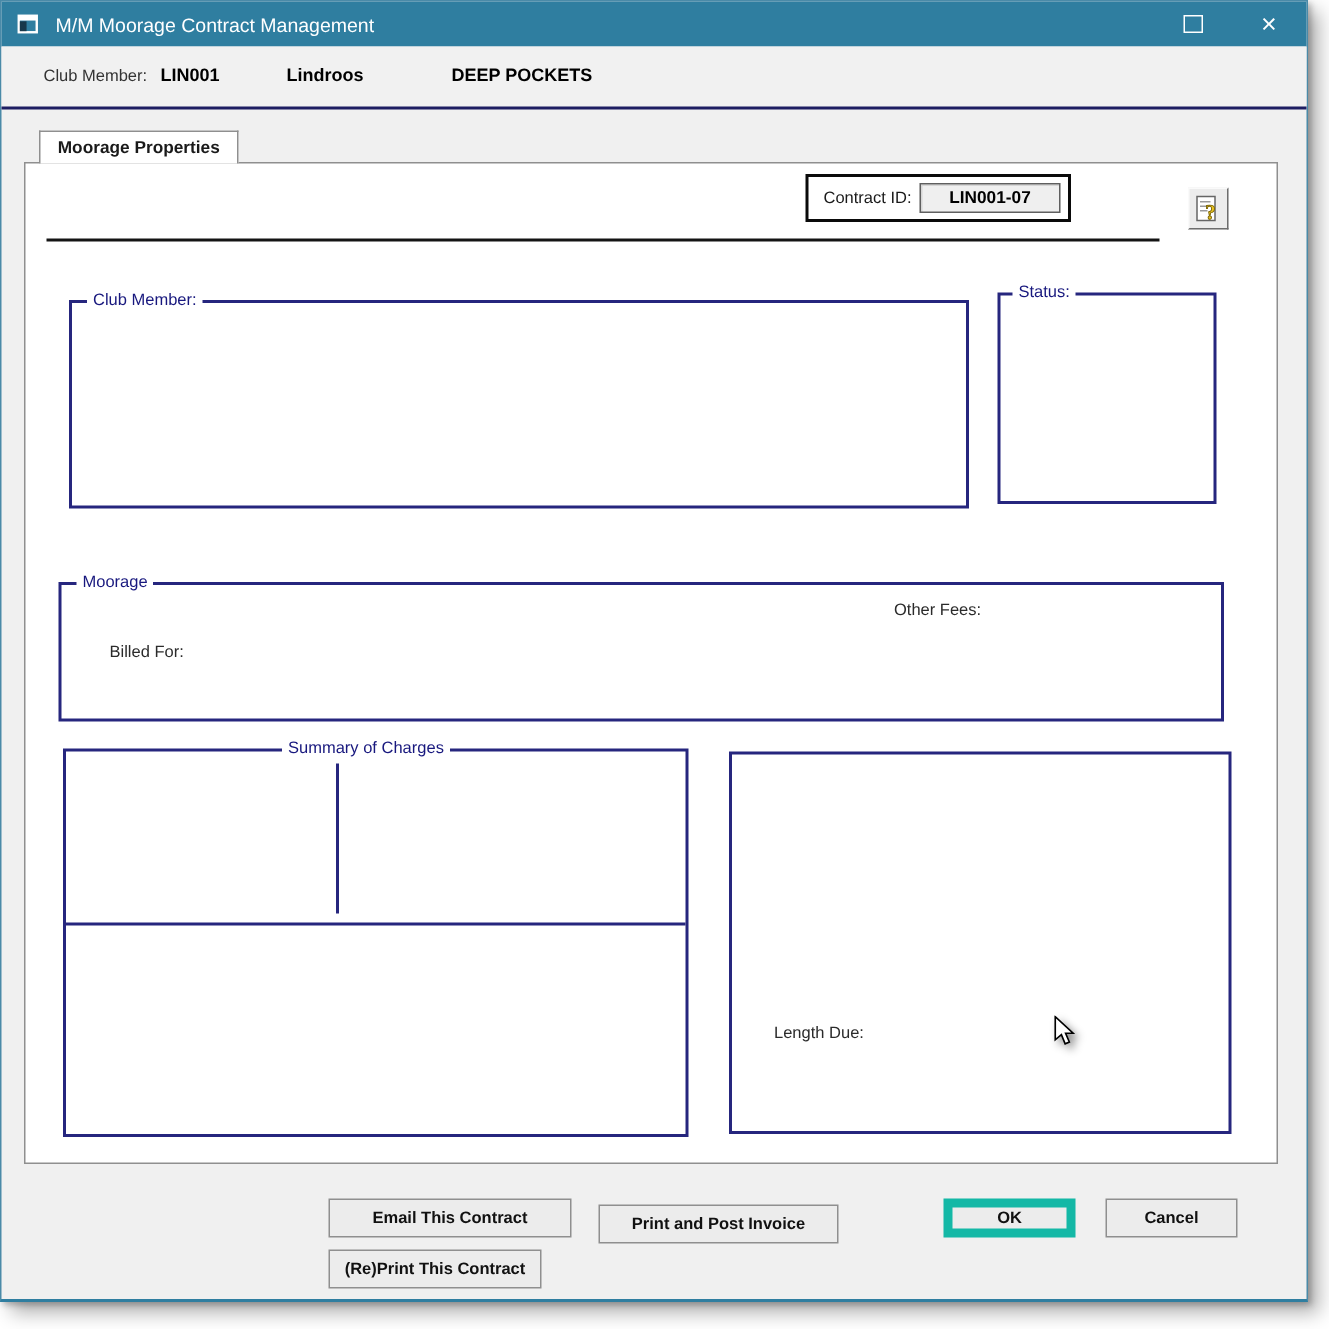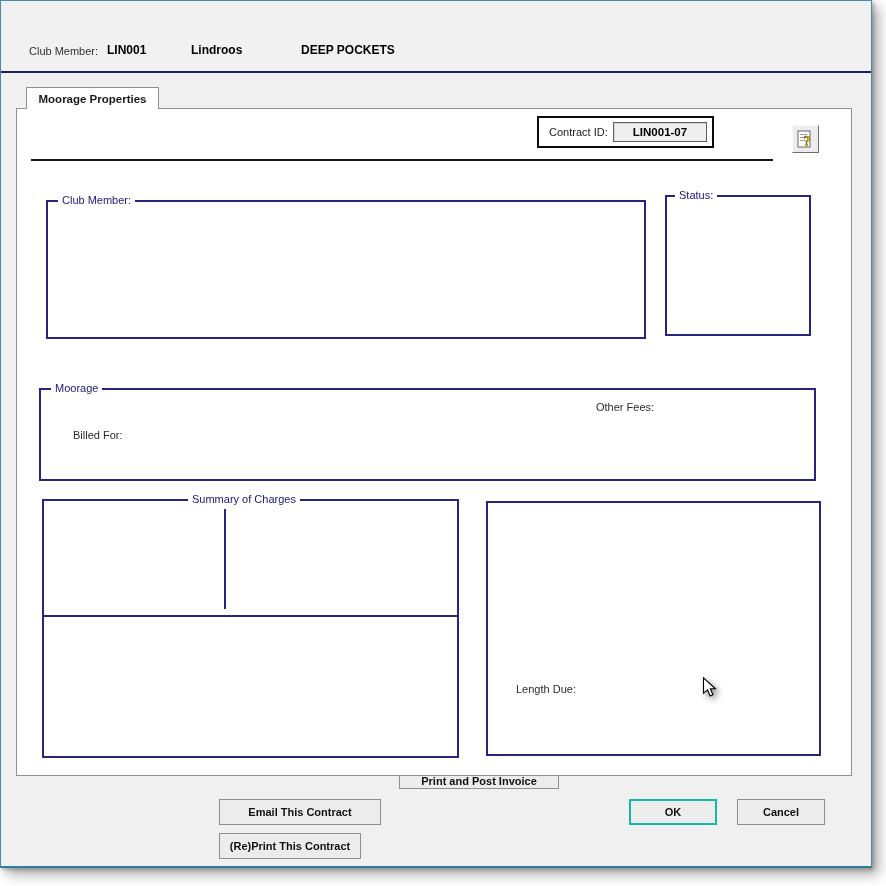--- a/index.html
+++ b/index.html
@@ -46,35 +46,49 @@
   .f-center{justify-content:center}
   .f-disabled{background:#ececec;border:1px solid;border-color:#777 #e9e9e9 #e9e9e9 #777;color:#3f3f3f;padding-left:6px;box-shadow:none}
   .iconbtn{
     position:absolute;background:#ececec;border:1px solid;border-color:#fafafa #6d6d6d #6d6d6d #fafafa;
     box-sizing:border-box;display:flex;align-items:center;justify-content:center;
   }
   .btn{
     position:absolute;background:#ececec;border:1px solid #8f8f8f;box-sizing:border-box;
     display:flex;align-items:center;justify-content:center;font-size:11px;font-weight:bold;color:#111;
   }
-  .btn-ok{border:2px solid #14b8a6}
+  .btn-ok{border:6px solid #14b8a6}
   .radio{position:absolute;width:12px;height:12px;border-radius:50%;background:#fff;border:1px solid #9b9b9b;box-sizing:content-box}
   .radio.checked::after{content:"";position:absolute;left:3px;top:3px;width:6px;height:6px;border-radius:50%;background:#7a7a7a}
   .radio-dark{border-color:#444}
   .radio-dark.checked::after{background:#222}
   .checkbox{position:absolute;width:16px;height:16px;background:#fff;border:1px solid #767676;box-sizing:border-box}
   .sep{position:absolute;background:#141414}
   .navy-line{position:absolute;background:#26267e}
   .cursor{position:absolute;z-index:9;filter:drop-shadow(3px 3px 3px rgba(0,0,0,.45))}
 </style>
 </head>
 <body>
 
 <div class="win">
 
+  <div class="titlebar">
+    <svg class="abs" style="left:10px;top:7px" width="16" height="16" viewBox="0 0 16 16">
+      <rect x="1.5" y="2.5" width="12" height="11" fill="#2f7ea0" stroke="#fff" stroke-width="1.6"></rect>
+      <rect x="1.5" y="2.5" width="12" height="3.2" fill="#fff"></rect>
+      <rect x="2.2" y="6.2" width="4.5" height="6.6" fill="#17384a"></rect>
+    </svg>
+    <span class="title-text">M/M Moorage Contract Management</span>
+    <div class="wbtn" style="left:778px;width:32px">
+      <span class="maxglyph"></span>
+    </div>
+    <div class="wbtn" style="left:828px;width:34px;font-size:18px">
+      <span>×</span>
+    </div>
+  </div>
 
   <div class="header">
     <span class="t" style="left:28px;top:14px;color:#333">Club Member:</span>
     <span class="t v12" style="left:106px;top:13px">LIN001</span>
     <span class="t v12" style="left:190px;top:13px">Lindroos</span>
     <span class="t v12" style="left:300px;top:13px">DEEP POCKETS</span>
   </div>
 
   <div class="tab">
     <span>Moorage Properties</span>
@@ -458,21 +472,21 @@
   <span class="radio radio-dark checked" style="left:511px;top:717px"></span>
   <span class="t" style="left:531px;top:718px">On Account</span>
 
   <svg class="cursor" style="left:701px;top:676px" width="15" height="21" viewBox="0 0 15 21">
     <path d="M1.5,0.8 L1.5,16.2 L5.6,12.8 L8.1,18.9 L10.9,17.7 L8.4,11.8 L13.4,11.8 Z" fill="#fff" stroke="#000" stroke-width="1.1"></path>
   </svg>
 
   <div class="btn" style="left:218px;top:798px;width:162px;height:26px">
     <span>Email This Contract</span>
   </div>
-  <div class="btn" style="left:398px;top:772px;width:160px;height:16px">
+  <div class="btn" style="left:398px;top:802px;width:160px;height:26px">
     <span>Print and Post Invoice</span>
   </div>
   <div class="btn btn-ok" style="left:628px;top:798px;width:88px;height:26px">
     <span>OK</span>
   </div>
   <div class="btn" style="left:736px;top:798px;width:88px;height:26px">
     <span>Cancel</span>
   </div>
   <div class="btn" style="left:218px;top:832px;width:142px;height:26px">
     <span>(Re)Print This Contract</span>

